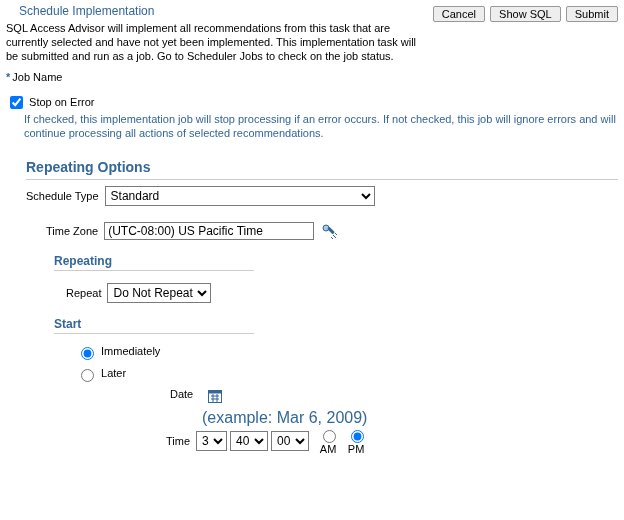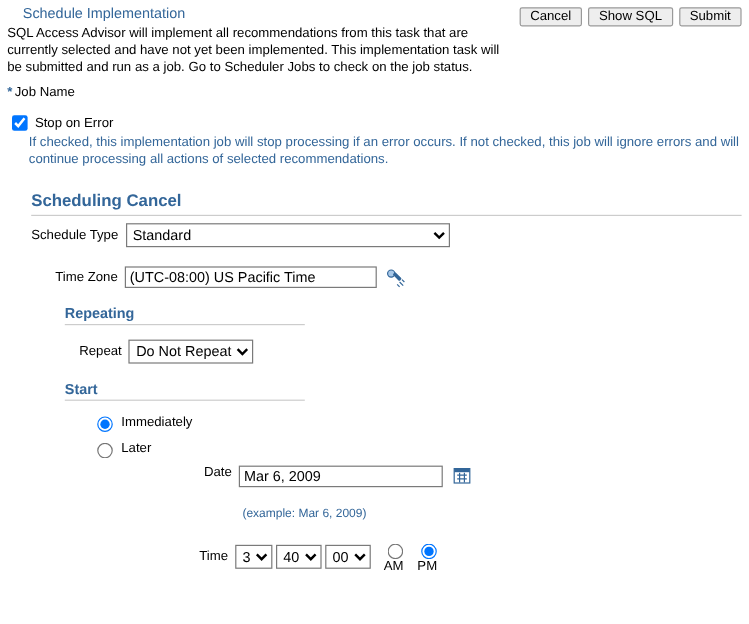--- a/index.html
+++ b/index.html
@@ -105,29 +105,29 @@
     align-items: flex-start;
     justify-content: flex-start;
     margin-left: 164px;
     margin-top: 6px;
   }
   .date-row .label { margin-right: 6px; }
   .date-input { width: 170px; }
   .cal-icon { margin-left: 8px; display: inline-flex; }
   .example {
     color: #336699;
-    font-size: 10px;
+    font-size: 16px;
     margin-left: 196px;
-    margin-top: 17px;
+    margin-top: 5px;
   }
   .time-row {
     display: flex;
     align-items: center;
     margin-left: 160px;
-    margin-top: 16px;
+    margin-top: 0;
   }
   .time-row .label { margin-right: 6px; }
   .time-row select { margin-right: 3px; }
   .ampm { margin-left: 6px; display: flex; align-items: center; }
   .ampm label { margin-right: 8px; display: flex; align-items: center; flex-direction: column; }
   .ampm input { margin-right: 2px; }
 </style>
 </head>
 <body>
 
@@ -150,21 +150,21 @@
 </div>
 
 <div class="chk-row">
   <label>
     <input type="checkbox" checked="" style="">
     <span>Stop on Error</span>
   </label>
   <div class="help-text">If checked, this implementation job will stop processing if an error occurs. If not checked, this job will ignore errors and will continue processing all actions of selected recommendations.</div>
 </div>
 
-<div class="section-title">Scheduling Cancel</div>
+<div class="section-title">Repeating Options</div>
 
 <div class="field-row">
   <span class="label">Schedule Type</span>
   <select class="schedule-type-select">
     <option>Standard</option>
   </select>
 </div>
 
 <div class="field-row" style="margin-left:40px;margin-top:16px;">
   <span class="label">Time Zone</span>
@@ -197,21 +197,20 @@
     <span>Immediately</span>
   </label>
   <label>
     <input type="radio" name="start" style="">
     <span>Later</span>
   </label>
 </div>
 
 <div class="date-row">
   <span class="label">Date</span>
-  <input type="text" class="date-input" value="Mar 6, 2009" style="">
   <span class="cal-icon">
     <svg width="16" height="16" viewBox="0 0 16 16">
         <rect x="1.5" y="2.5" width="13" height="12" fill="#fff" stroke="#336699"></rect>
         <rect x="1.5" y="2.5" width="13" height="3" fill="#336699"></rect>
         <line x1="4" y1="8" x2="12" y2="8" stroke="#336699"></line>
         <line x1="4" y1="11" x2="12" y2="11" stroke="#336699"></line>
         <line x1="6" y1="6" x2="6" y2="14" stroke="#336699"></line>
         <line x1="10" y1="6" x2="10" y2="14" stroke="#336699"></line>
       </svg>
   </span>

